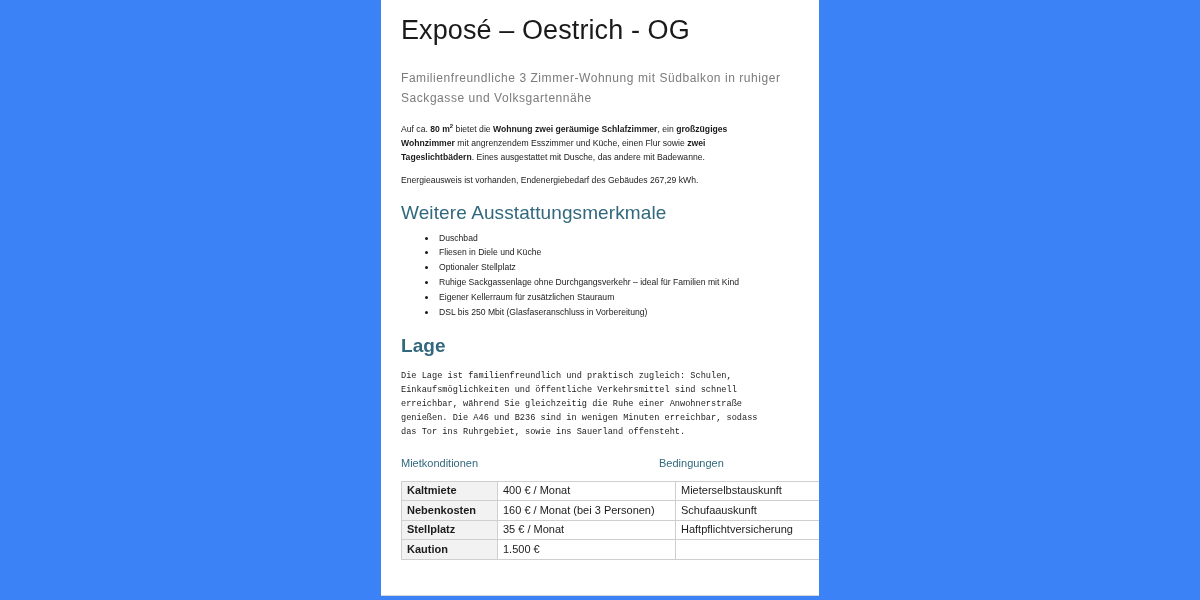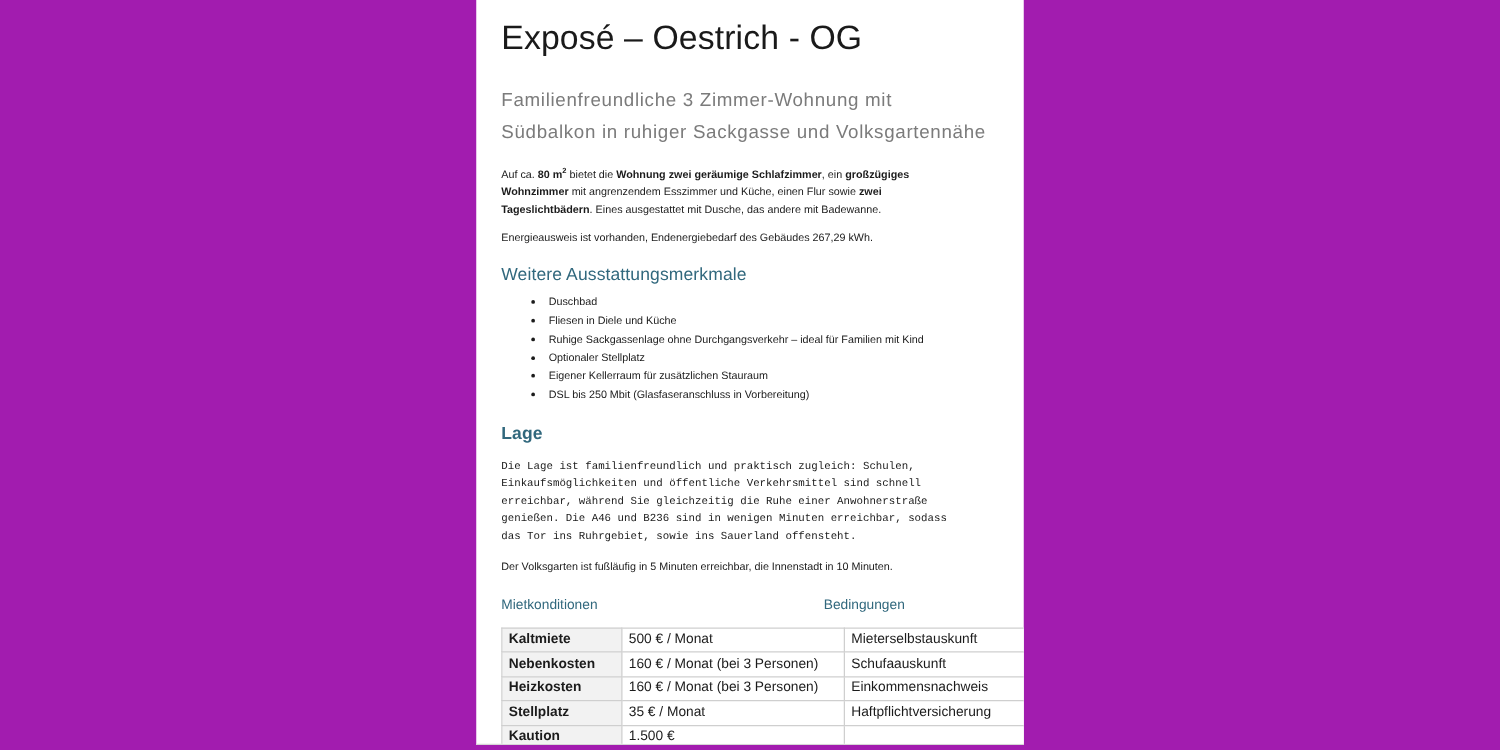--- a/index.html
+++ b/index.html
@@ -14,21 +14,21 @@
   body {
     font-family: "Liberation Sans", sans-serif;
     -webkit-font-smoothing: antialiased;
   }
 
   
   #page-wrap {
     position: relative;
     width: 1200px;
     height: 600px;
-    background: #a21caf;
+    background: #3b82f6;
   }
 
   .doc-page {
     position: absolute;
     left: 381px;
     top: 0;
     width: 438px;
     height: 596px;
     background: #ffffff;
     box-sizing: border-box;
@@ -51,21 +51,21 @@
     letter-spacing: 0.1px;
     margin: 0;
     padding-top: 14px;
     line-height: 1.2;
   }
 
   
   .doc-subtitle {
     margin: 0;
     padding-top: 23px;
-    font-size: 15px;
+    font-size: 12px;
     line-height: 1.62;
     color: #7b7b7b;
     letter-spacing: 0.55px;
     font-weight: 400;
     width: 392px;
   }
 
   
   p.body {
     margin: 0;
@@ -80,21 +80,21 @@
 
   sup.sq {
     font-size: 6px;
     vertical-align: super;
     line-height: 0;
   }
 
   
   h2.section {
     margin: 0;
-    font-size: 14px;
+    font-size: 19px;
     font-weight: 400;
     color: #31687d;
     line-height: 1.25;
     letter-spacing: 0.1px;
   }
   h2.sec-ausstattung { padding-top: 13px; }
   h2.sec-lage        { padding-top: 15px; font-weight: bold; }
 
   
   ul.features {
@@ -185,57 +185,51 @@
       <p class="body lead"><span>Auf ca. </span><b><span>80 m</span><sup class="sq">2</sup></b><span> bietet die </span><b>Wohnung zwei geräumige Schlafzimmer</b><span>, ein </span><b>großzügiges Wohnzimmer</b><span> mit angrenzendem Esszimmer und Küche, einen Flur sowie </span><b>zwei Tageslichtbädern</b><span>. Eines ausgestattet mit Dusche, das andere mit Badewanne.</span></p>
 
 
       <p class="body gap">Energieausweis ist vorhanden, Endenergiebedarf des Gebäudes 267,29 kWh.</p>
 
       <h2 class="section sec-ausstattung">Weitere Ausstattungsmerkmale</h2>
 
       <ul class="features">
         <li>Duschbad</li>
         <li>Fliesen in Diele und Küche</li>
+        <li>Optionaler Stellplatz</li>
         <li>Ruhige Sackgassenlage ohne Durchgangsverkehr – ideal für Familien mit Kind</li>
-        <li>Optionaler Stellplatz</li>
         <li>Eigener Kellerraum für zusätzlichen Stauraum</li>
         <li>DSL bis 250 Mbit (Glasfaseranschluss in Vorbereitung)</li>
       </ul>
 
       <h2 class="section sec-lage">Lage</h2>
 
       <p class="body lage-body">Die Lage ist familienfreundlich und praktisch zugleich: Schulen, Einkaufsmöglichkeiten und öffentliche Verkehrsmittel sind schnell erreichbar, während Sie gleichzeitig die Ruhe einer Anwohnerstraße genießen. Die A46 und B236 sind in wenigen Minuten erreichbar, sodass das Tor ins Ruhrgebiet, sowie ins Sauerland offensteht.</p>
 
-      <p class="body lage-second">Der Volksgarten ist fußläufig in 5 Minuten erreichbar, die Innenstadt in 10 Minuten.</p>
 
       <div class="tables-block">
 
         <div class="table-heads">
           <h2 class="head-miet">Mietkonditionen</h2>
           <h2 class="head-bed">Bedingungen</h2>
         </div>
 
         <table class="rent">
           <tbody>
             <tr>
               <td class="c-label">Kaltmiete</td>
-              <td class="c-value">500 € / Monat</td>
+              <td class="c-value">400 € / Monat</td>
               <td class="c-cond">Mieterselbstauskunft</td>
             </tr>
             <tr>
               <td class="c-label">Nebenkosten</td>
               <td class="c-value">160 € / Monat (bei 3 Personen)</td>
               <td class="c-cond">Schufaauskunft</td>
             </tr>
             <tr>
-              <td class="c-label">Heizkosten</td>
-              <td class="c-value">160 € / Monat (bei 3 Personen)</td>
-              <td class="c-cond">Einkommensnachweis</td>
-            </tr>
-            <tr>
               <td class="c-label">Stellplatz</td>
               <td class="c-value">35 € / Monat</td>
               <td class="c-cond">Haftpflichtversicherung</td>
             </tr>
             <tr>
               <td class="c-label">Kaution</td>
               <td class="c-value">1.500 €</td>
               <td class="c-cond"></td>
             </tr>
           </tbody>

